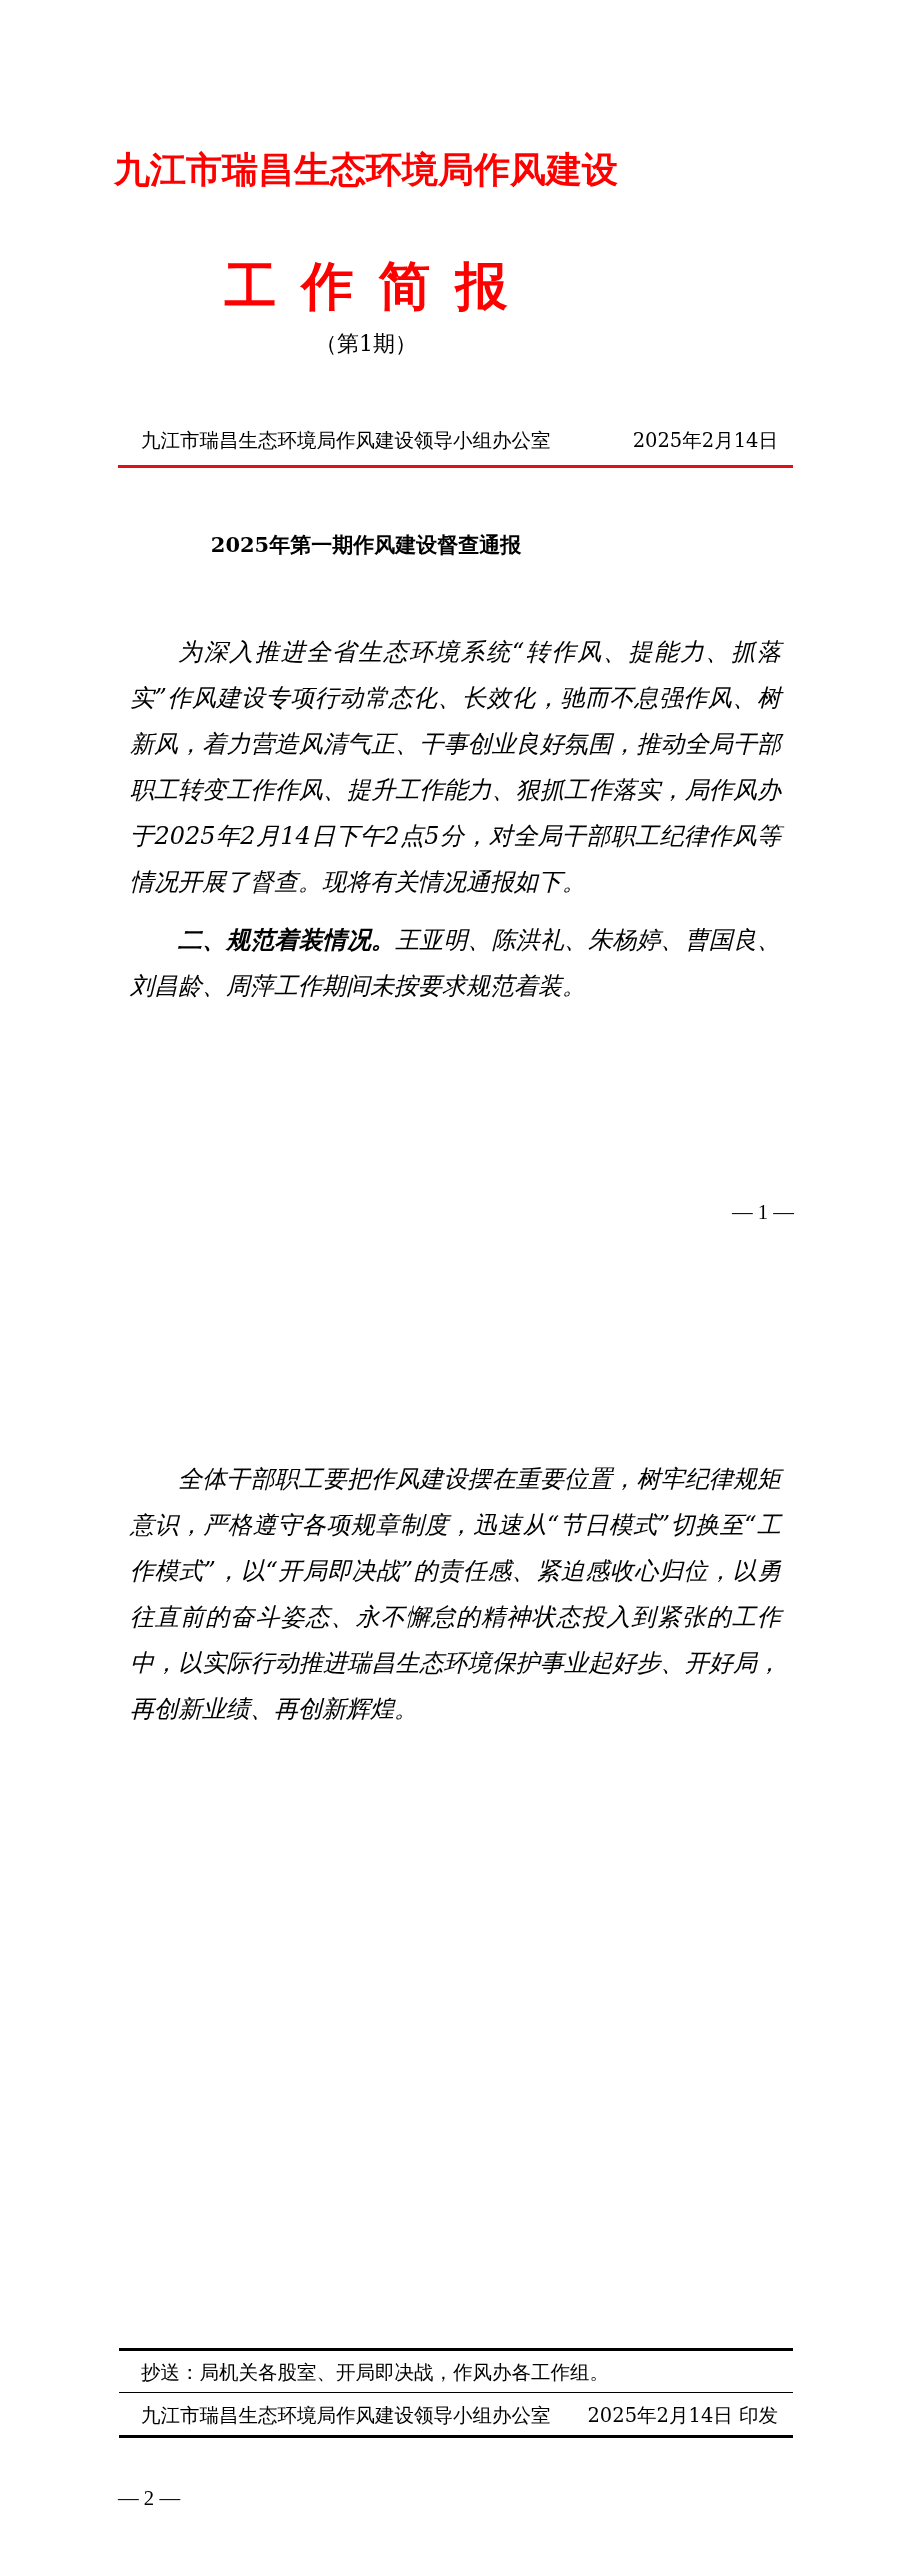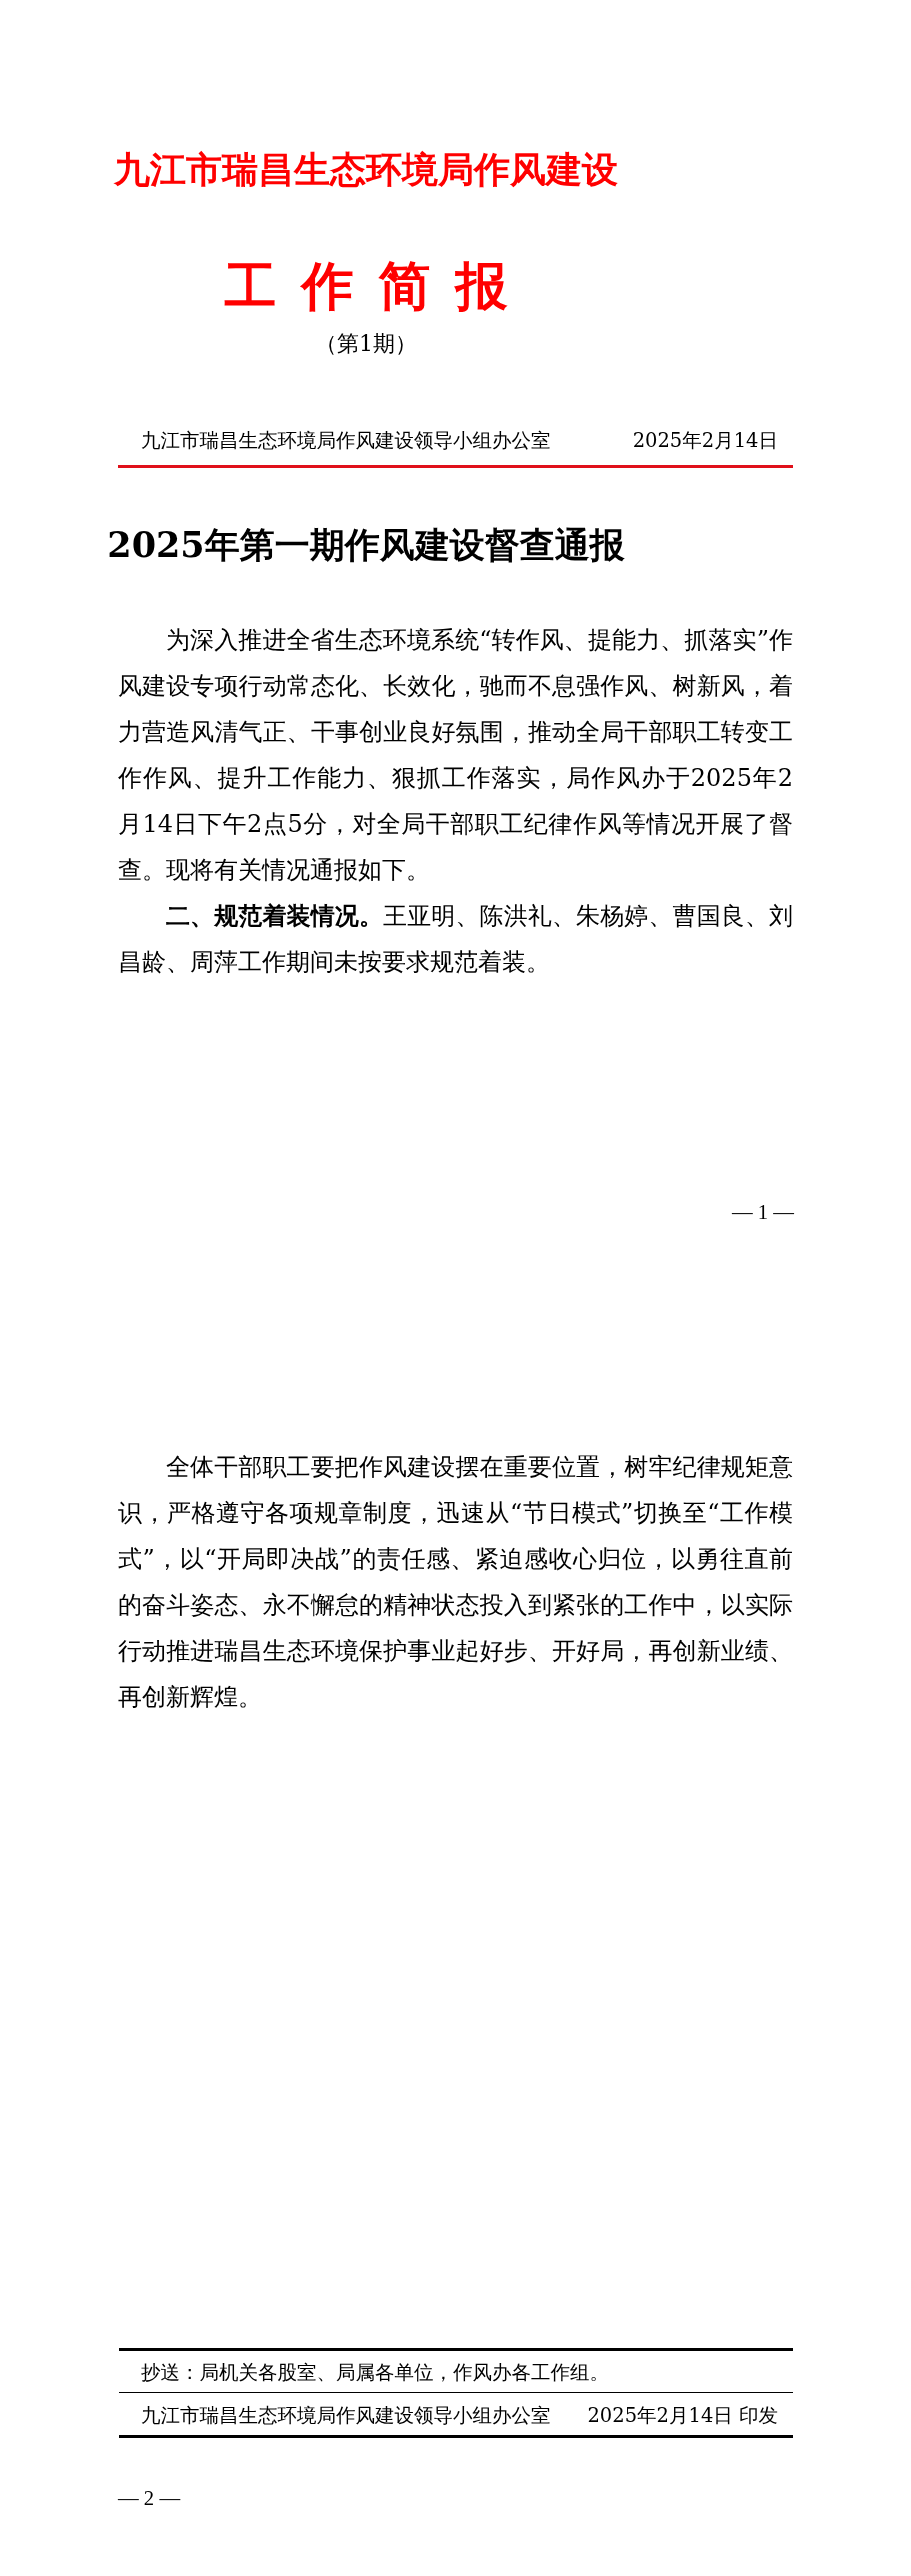--- a/index.html
+++ b/index.html
@@ -19,27 +19,27 @@
     letter-spacing: 25px; line-height: 103px; padding-left: 25px; box-sizing: border-box;
   }
   .issue-no { top: 327px; font-size: 22px; line-height: 34px; }
 
   .issuer-row {
     top: 424px; left: 141px; width: 637px; height: 32px; display: flex;
     justify-content: space-between; align-items: center; font-size: 19.5px;
   }
   .red-rule { top: 465px; left: 118px; width: 675px; height: 2.9px; background: #e0101a; }
 
-  .doc-title { top: 525px; font-size: 35px; font-weight: bold; line-height: 40px; }
+  .doc-title { top: 525px; font-size: 21px; font-weight: bold; line-height: 40px; }
 
   .body-block {
     left: 118px; width: 675px; font-size: 24px; line-height: 46px;
     text-align: justify; text-justify: inter-character;
   }
-  .body-block p { margin: 0; text-indent: 48px; }
+  .body-block p { margin: 12px; text-indent: 48px; font-style: italic; }
   .body-block .lead { font-family: "DejaVu Sans", "Liberation Sans", sans-serif; font-weight: bold; }
 
   .page1-body { top: 617px; }
   .page2-body { top: 1444px; }
 
   .page-num { font-size: 20.7px; line-height: 29px; font-family: "Liberation Serif", serif; }
   .page-num-1 { top: 1198px; left: 717px; width: 77px; text-align: right; }
   .page-num-2 { top: 2484px; left: 118px; width: 77px; }
 
   .rule-thick { height: 2.9px; background: #000; left: 119px; width: 674px; }
@@ -74,21 +74,21 @@
   <p><span class="lead">二、规范着装情况。</span><span>王亚明、陈洪礼、朱杨婷、曹国良、刘昌龄、周萍工作期间未按要求规范着装。</span></p>
 </div>
 
 <div class="abs page-num page-num-1">— 1 —</div>
 
 <div class="abs body-block page2-body">
   <p>全体干部职工要把作风建设摆在重要位置，树牢纪律规矩意识，严格遵守各项规章制度，迅速从“节日模式”切换至“工作模式”，以“开局即决战”的责任感、紧迫感收心归位，以勇往直前的奋斗姿态、永不懈怠的精神状态投入到紧张的工作中，以实际行动推进瑞昌生态环境保护事业起好步、开好局，再创新业绩、再创新辉煌。</p>
 </div>
 
 <div class="abs rule-thick rule-top"></div>
-<div class="abs cc-row">抄送：局机关各股室、局属各单位，作风办各工作组。</div>
+<div class="abs cc-row">抄送：局机关各股室、开局即决战，作风办各工作组。</div>
 <div class="abs rule-thin rule-mid"></div>
 <div class="abs footer-issuer">
   <span>九江市瑞昌生态环境局作风建设领导小组办公室</span>
   <span>2025年2月14日 印发</span>
 </div>
 <div class="abs rule-thick rule-bot"></div>
 
 <div class="abs page-num page-num-2">— 2 —</div>
 
 

